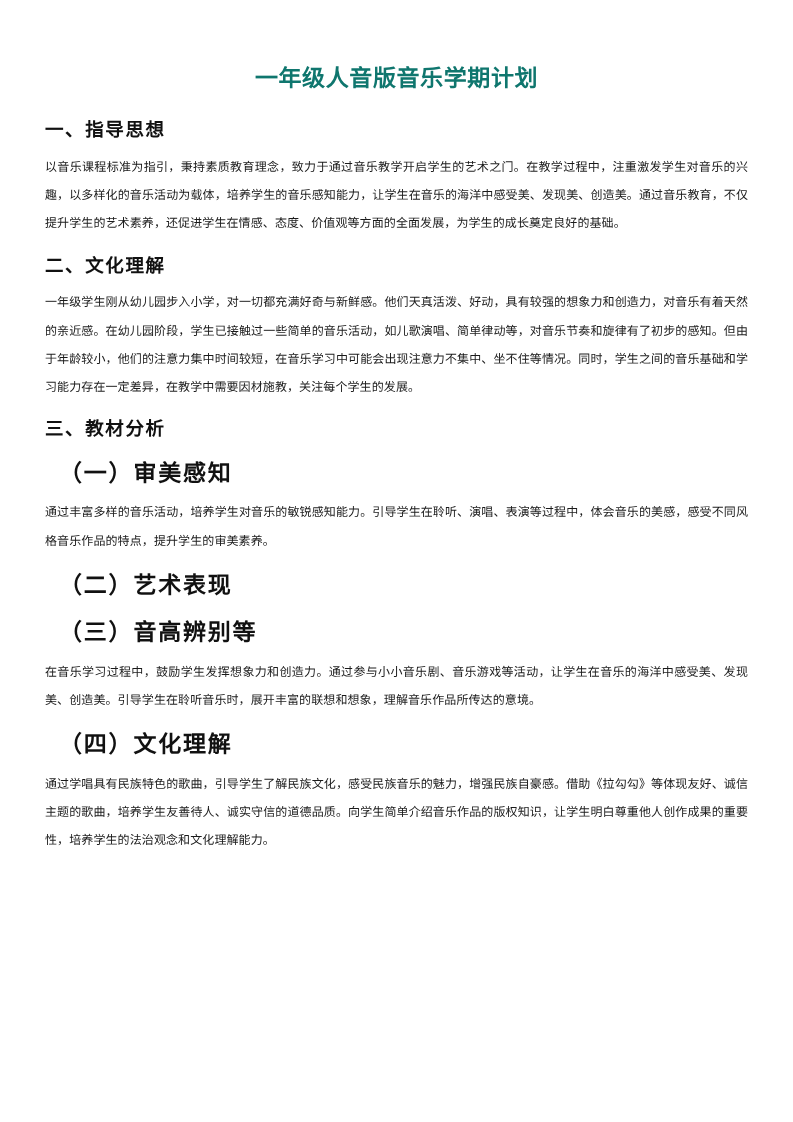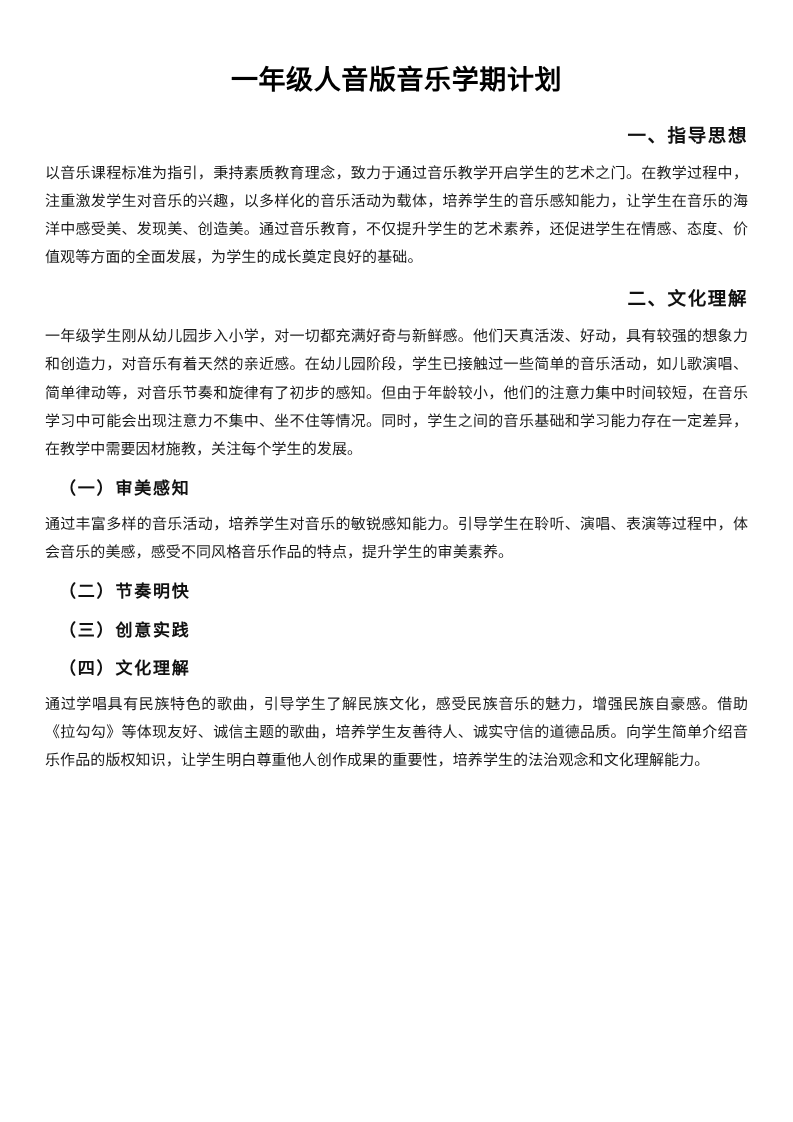--- a/index.html
+++ b/index.html
@@ -16,50 +16,49 @@
     width: 793px;
     min-height: 1122px;
     box-sizing: border-box;
     background: #ffffff;
     margin: 0 auto;
     padding: 62px 45px 40px 45px;
     position: relative;
   }
   .doc-title {
     text-align: center;
-    font-size: 27px;
+    font-size: 23px;
     font-weight: bold;
     letter-spacing: 0.6px;
     line-height: 1.4;
     margin: 0 0 22px 0;
-    color: #000000;
+    color: #0f766e;
   }
   .section-heading {
     font-size: 18.5px;
     font-weight: bold;
     letter-spacing: 1.6px;
     line-height: 1.5;
     margin: 14px 0 9px 0;
     color: #111111;
-    text-align: right;
   }
   .section-heading:first-of-type {
     margin-top: 0;
   }
   .sub-heading {
-    font-size: 17px;
+    font-size: 23px;
     font-weight: bold;
     letter-spacing: 1.8px;
     line-height: 1.5;
     margin: 13px 0 8px 0;
     padding-left: 14px;
     color: #111111;
   }
   .body-par {
-    font-size: 15px;
+    font-size: 12px;
     line-height: 28.2px;
     margin: 0 0 6px 0;
     text-align: justify;
     text-justify: inter-ideograph;
     color: #1a1a1a;
     letter-spacing: 0.1px;
   }
   .body-par:last-child {
     margin-bottom: 0;
   }
@@ -70,25 +69,27 @@
 <div class="page">
 
   <h1 class="doc-title">一年级人音版音乐学期计划</h1>
 
   <h2 class="section-heading">一、指导思想</h2>
   <p class="body-par">以音乐课程标准为指引，秉持素质教育理念，致力于通过音乐教学开启学生的艺术之门。在教学过程中，注重激发学生对音乐的兴趣，以多样化的音乐活动为载体，培养学生的音乐感知能力，让学生在音乐的海洋中感受美、发现美、创造美。通过音乐教育，不仅提升学生的艺术素养，还促进学生在情感、态度、价值观等方面的全面发展，为学生的成长奠定良好的基础。</p>
 
   <h2 class="section-heading">二、文化理解</h2>
   <p class="body-par">一年级学生刚从幼儿园步入小学，对一切都充满好奇与新鲜感。他们天真活泼、好动，具有较强的想象力和创造力，对音乐有着天然的亲近感。在幼儿园阶段，学生已接触过一些简单的音乐活动，如儿歌演唱、简单律动等，对音乐节奏和旋律有了初步的感知。但由于年龄较小，他们的注意力集中时间较短，在音乐学习中可能会出现注意力不集中、坐不住等情况。同时，学生之间的音乐基础和学习能力存在一定差异，在教学中需要因材施教，关注每个学生的发展。</p>
 
+  <h2 class="section-heading">三、教材分析</h2>
 
 
   <h3 class="sub-heading">（一）审美感知</h3>
   <p class="body-par">通过丰富多样的音乐活动，培养学生对音乐的敏锐感知能力。引导学生在聆听、演唱、表演等过程中，体会音乐的美感，感受不同风格音乐作品的特点，提升学生的审美素养。</p>
 
-  <h3 class="sub-heading">（二）节奏明快</h3>
+  <h3 class="sub-heading">（二）艺术表现</h3>
 
-  <h3 class="sub-heading">（三）创意实践</h3>
+  <h3 class="sub-heading">（三）音高辨别等</h3>
+  <p class="body-par">在音乐学习过程中，鼓励学生发挥想象力和创造力。通过参与小小音乐剧、音乐游戏等活动，让学生在音乐的海洋中感受美、发现美、创造美。引导学生在聆听音乐时，展开丰富的联想和想象，理解音乐作品所传达的意境。</p>
 
   <h3 class="sub-heading">（四）文化理解</h3>
   <p class="body-par">通过学唱具有民族特色的歌曲，引导学生了解民族文化，感受民族音乐的魅力，增强民族自豪感。借助《拉勾勾》等体现友好、诚信主题的歌曲，培养学生友善待人、诚实守信的道德品质。向学生简单介绍音乐作品的版权知识，让学生明白尊重他人创作成果的重要性，培养学生的法治观念和文化理解能力。</p>
 
 </div>
 
 </body></html>

